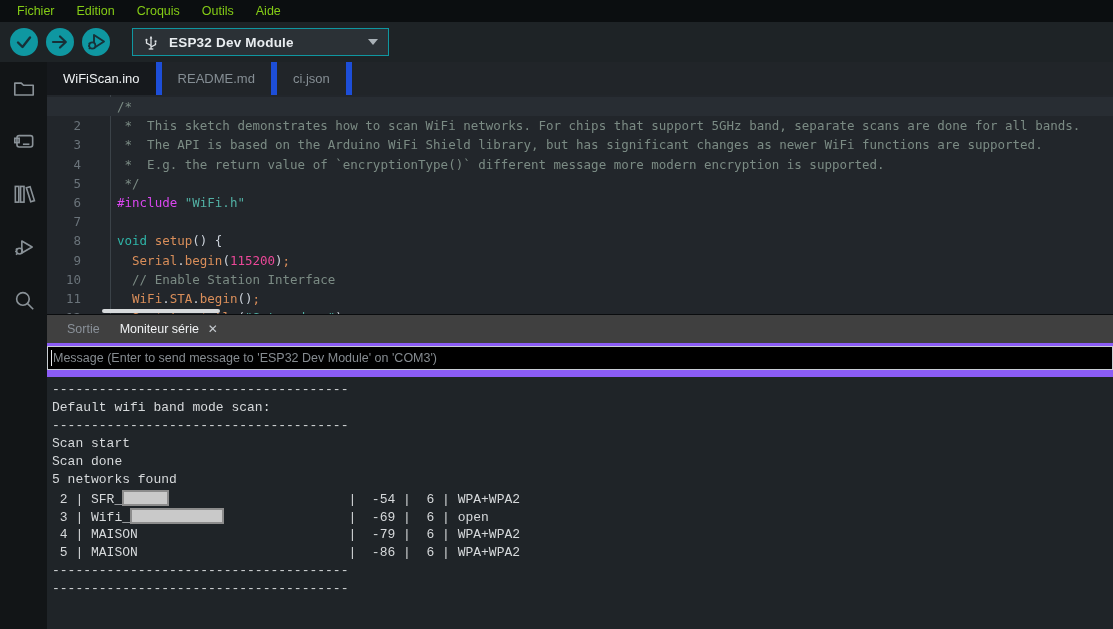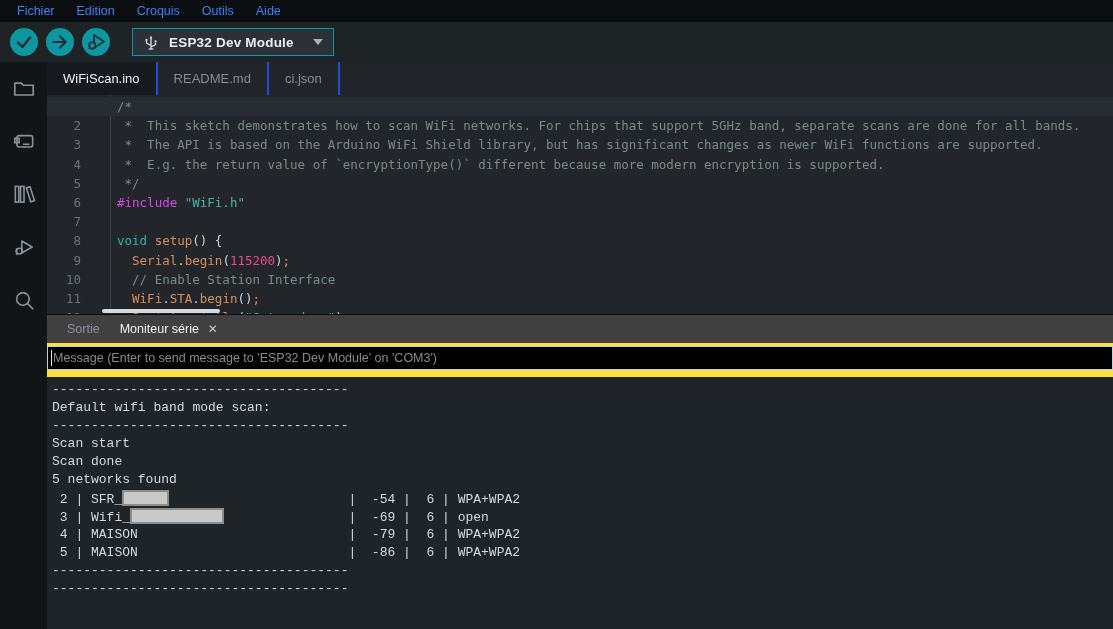--- a/index.html
+++ b/index.html
@@ -1,47 +1,47 @@
 <!DOCTYPE html>
 <html><head>
 <meta charset="utf-8">
 <style>
   html,body{margin:0;padding:0;background:#101316;}
   body{width:1113px;height:629px;overflow:hidden;position:relative;
        font-family:"Liberation Sans",sans-serif;-webkit-font-smoothing:antialiased;}
 
   
   .menubar{height:22px;background:#0b0e10;display:flex;align-items:center;padding-left:6px;}
-  .menu-item{color:#3b82f6;font-size:12.5px;padding:0 11px;cursor:default;}
+  .menu-item{color:#84cc16;font-size:12.5px;padding:0 11px;cursor:default;}
 
   
   .toolbar{height:40px;background:#1e2326;display:flex;align-items:center;padding-left:10px;}
   .tbtn{width:28px;height:28px;border-radius:50%;background:#0f97a1;display:flex;
         align-items:center;justify-content:center;margin-right:8px;flex:0 0 auto;}
   .tbtn svg{display:block;}
   .board-select{margin-left:14px;height:28px;box-sizing:border-box;background:#2b3136;
-        border:1px solid #0f97a1;display:flex;align-items:center;padding:0 10px;width:202px;}
+        border:1px solid #0f97a1;display:flex;align-items:center;padding:0 10px;width:257px;}
   .board-select .usb{margin-right:10px;display:flex;}
   .board-name{color:#e9edf0;font-size:13.5px;font-weight:bold;letter-spacing:.2px;}
   .caret-down{margin-left:auto;width:0;height:0;border-left:5px solid transparent;
         border-right:5px solid transparent;border-top:6px solid #a9b1b7;}
 
   
   .workspace{display:flex;height:567px;}
   .activitybar{width:47px;background:#121517;display:flex;flex-direction:column;
         align-items:center;padding-top:13px;box-sizing:border-box;}
   .act-item{height:53px;display:flex;align-items:flex-start;justify-content:center;width:100%;}
   .act-item svg{stroke:#8a9298;fill:none;stroke-width:1.5;}
 
   .main{flex:1;display:flex;flex-direction:column;min-width:0;}
 
   
   .tabbar{height:33px;background:#212529;display:flex;flex:0 0 auto;}
   .tab{padding:0 16px;display:flex;align-items:center;font-size:13px;color:#858e94;
-       border-right:2px solid #1d4ed8;white-space:nowrap;}
+       border-right:6px solid #1d4ed8;white-space:nowrap;}
   .tab.active{background:#16191d;color:#eef1f3;}
 
   
   .editor{height:217px;background:#22262b;position:relative;overflow:hidden;flex:0 0 auto;
         font-family:"DejaVu Sans Mono",monospace;font-size:12.5px;line-height:19.2px;padding-top:2px;
         box-sizing:content-box;}
   .guide{position:absolute;left:63px;top:0;bottom:0;width:1px;background:#3b4248;}
   .code-row{display:flex;height:19.2px;white-space:pre;position:relative;}
   .gutter-num{width:48px;flex:0 0 auto;text-align:right;padding-right:14px;box-sizing:border-box;
         color:#6a737a;}
@@ -54,21 +54,21 @@
         border-radius:2px;}
 
   
   .panel{height:317px;background:#1f2428;display:flex;flex-direction:column;flex:0 0 auto;
         border-top:1px solid #0a0c0e;box-sizing:border-box;}
   .panel-tabs{height:28px;flex:0 0 auto;background:#404040;display:flex;align-items:center;
         padding-left:10px;font-size:12.5px;}
   .ptab{padding:0 10px;display:flex;align-items:center;color:#8a9199;white-space:nowrap;}
   .ptab.active{color:#f0f2f4;align-items:center;}
   .ptab .close{margin-left:9px;color:#c6cbd0;font-size:12px;}
-  .input-row{height:34px;flex:0 0 auto;position:relative;background:#fde047;}
+  .input-row{height:34px;flex:0 0 auto;position:relative;background:#8b5cf6;}
   .msg-input{position:absolute;left:0;right:0;top:3px;height:24px;box-sizing:border-box;
         background:#000;border:1px solid #c9ced3;color:#cfd3d6;font-size:12.5px;
         font-family:"Liberation Sans",sans-serif;padding:0 6px 0 5px;outline:none;border-radius:0;}
   .msg-input::placeholder{color:#868c91;opacity:1;}
   .input-caret{position:absolute;left:4px;top:7px;width:1px;height:16px;background:#e8eaec;}
   .output{flex:1;overflow:hidden;padding:4px 0 0 5px;font-family:"Liberation Mono",monospace;
         font-size:13px;line-height:18.1px;color:#d6d9db;}
   .out-line{white-space:pre;height:18.1px;}
   .redact{display:inline-block;box-sizing:border-box;background:#c9c9c9;border:2px solid #8c8c8c;
         height:16px;vertical-align:-3px;}
@@ -186,21 +186,21 @@
         <div class="tab">README.md</div>
         <div class="tab">ci.json</div>
       </div>
 
     <div class="editor">
       <div class="guide"></div>
       <div>
           <div class="code-row current"><span class="gutter-num">1</span><span class="code-cell"><span class="tok-c">/*</span></span></div>
           <div class="code-row"><span class="gutter-num">2</span><span class="code-cell"><span class="tok-c"> *  This sketch demonstrates how to scan WiFi networks. For chips that support 5GHz band, separate scans are done for all bands.</span></span></div>
           <div class="code-row"><span class="gutter-num">3</span><span class="code-cell"><span class="tok-c"> *  The API is based on the Arduino WiFi Shield library, but has significant changes as newer WiFi functions are supported.</span></span></div>
-          <div class="code-row"><span class="gutter-num">4</span><span class="code-cell"><span class="tok-c"> *  E.g. the return value of `encryptionType()` different because more modern encryption is supported.</span></span></div>
+          <div class="code-row"><span class="gutter-num">4</span><span class="code-cell"><span class="tok-c"> *  E.g. the return value of `encryptionType()` different message more modern encryption is supported.</span></span></div>
           <div class="code-row"><span class="gutter-num">5</span><span class="code-cell"><span class="tok-c"> */</span></span></div>
           <div class="code-row"><span class="gutter-num">6</span><span class="code-cell"><span class="tok-p">#include </span><span class="tok-s">"WiFi.h"</span></span></div>
           <div class="code-row"><span class="gutter-num">7</span><span class="code-cell"></span></div>
           <div class="code-row"><span class="gutter-num">8</span><span class="code-cell"><span class="tok-k">void </span><span class="tok-f">setup</span><span class="tok-x">() {</span></span></div>
           <div class="code-row"><span class="gutter-num">9</span><span class="code-cell"><span class="tok-x">  </span><span class="tok-f">Serial</span><span class="tok-x">.</span><span class="tok-f">begin</span><span class="tok-x">(</span><span class="tok-n">115200</span><span class="tok-x">)</span><span class="tok-f">;</span></span></div>
           <div class="code-row"><span class="gutter-num">10</span><span class="code-cell"><span class="tok-c">  // Enable Station Interface</span></span></div>
           <div class="code-row"><span class="gutter-num">11</span><span class="code-cell"><span class="tok-x">  </span><span class="tok-f">WiFi</span><span class="tok-x">.</span><span class="tok-f">STA</span><span class="tok-x">.</span><span class="tok-f">begin</span><span class="tok-x">()</span><span class="tok-f">;</span></span></div>
           <div class="code-row"><span class="gutter-num">12</span><span class="code-cell"><span class="tok-x">  </span><span class="tok-f">Serial</span><span class="tok-x">.</span><span class="tok-f">println</span><span class="tok-x">(</span><span class="tok-s">"Setup done"</span><span class="tok-x">)</span><span class="tok-f">;</span></span></div>
         </div>
       <div class="hscroll"></div>

